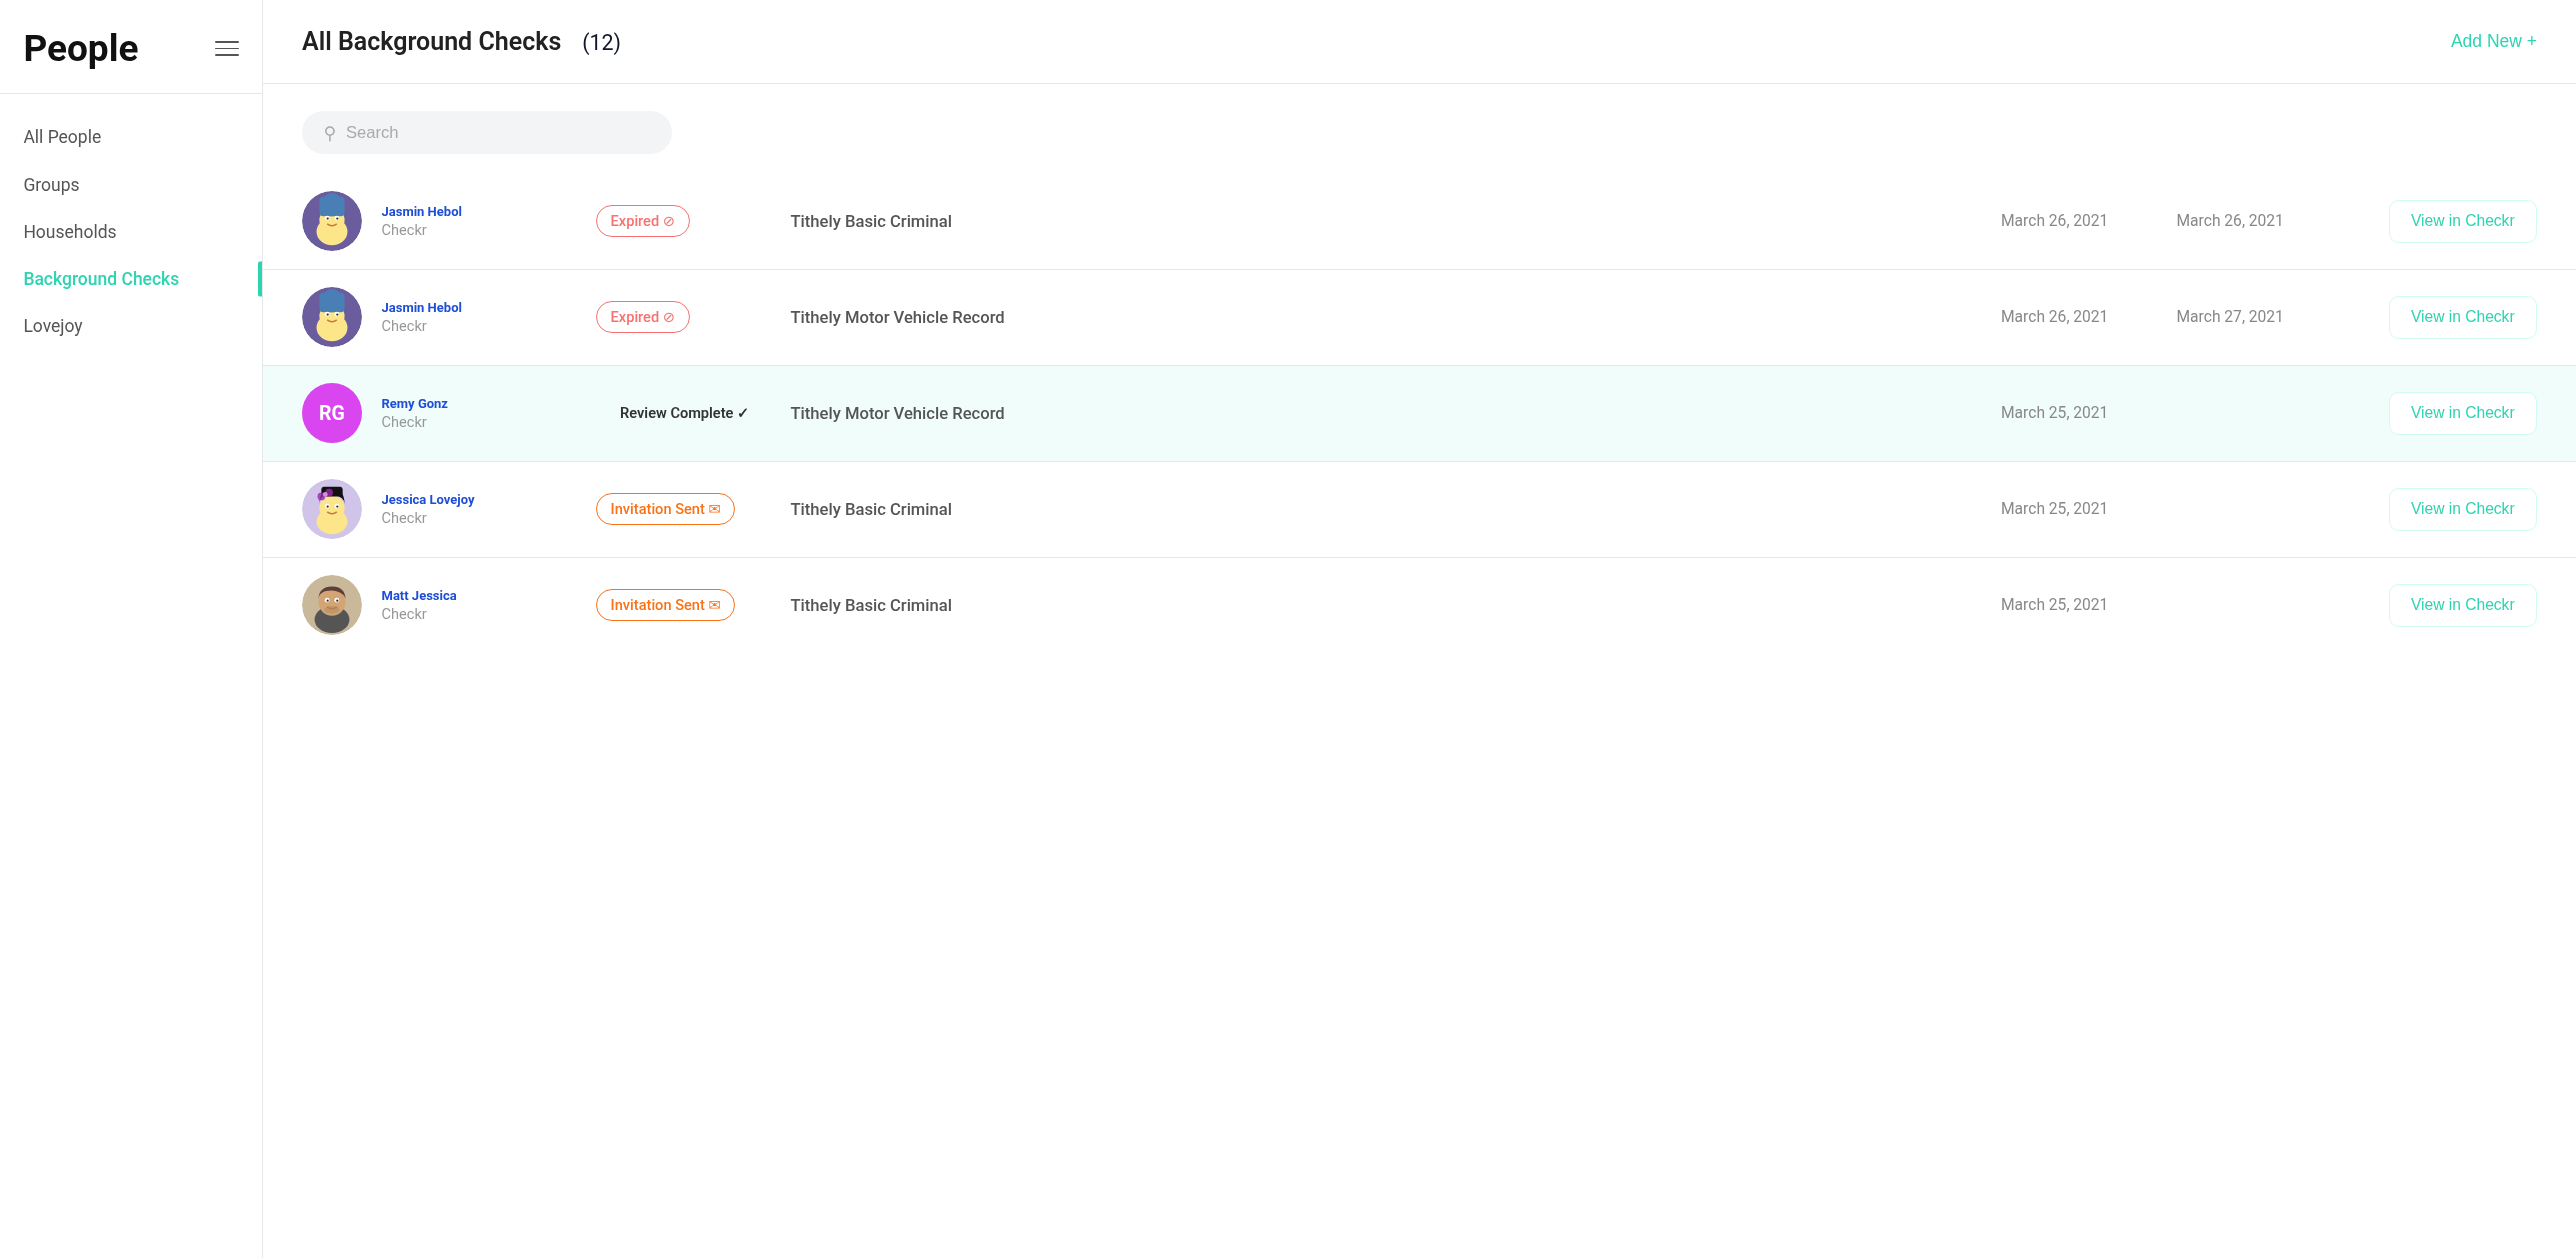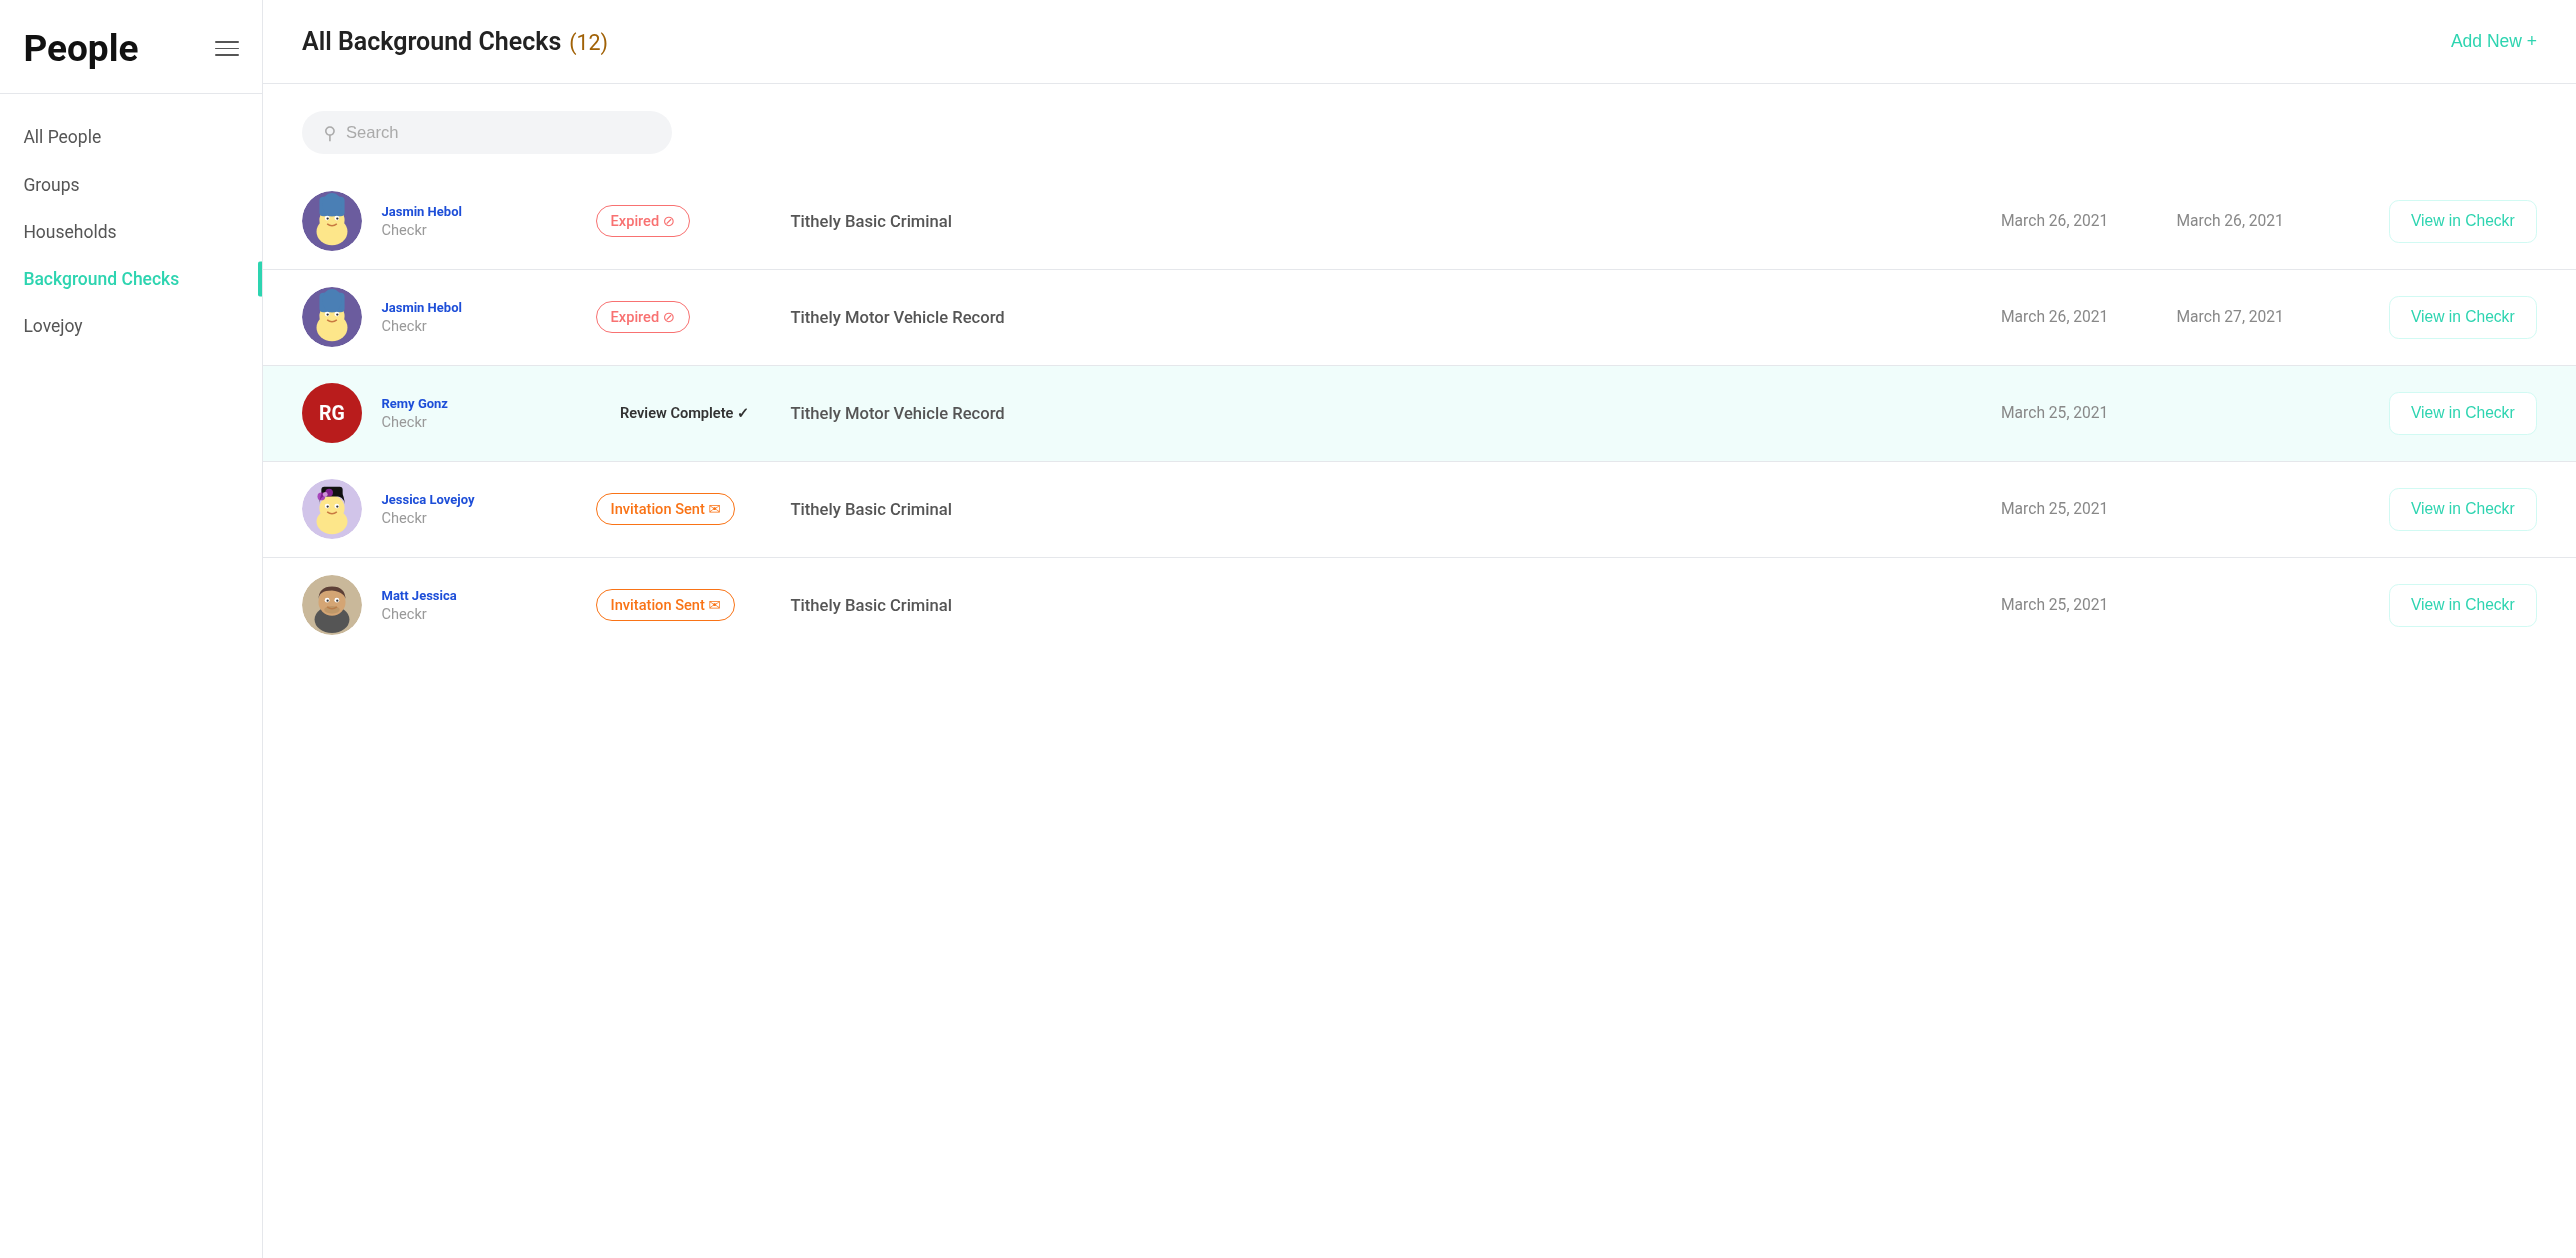--- a/index.html
+++ b/index.html
@@ -88,22 +88,22 @@
       border-bottom: 1px solid #e5e7eb;
     }
     .main-title {
       font-size: 25px;
       font-weight: 600;
       color: #222;
     }
     .main-title-count {
       font-size: 21.4px;
       font-weight: 400;
-      color: #a16207;
-      margin-left: 4px;
+      color: #0f172a;
+      margin-left: 17px;
     }
     .add-new-btn {
       font-size: 17.5px;
       color: #2dd4b0;
       cursor: pointer;
       background: none;
       border: none;
       font-weight: 500;
     }
 
@@ -338,21 +338,21 @@
         <span class="badge badge-expired">Expired ⊘</span>
       </div>
       <div class="check-type">Tithely Motor Vehicle Record</div>
       <div class="date-col">March 26, 2021</div>
       <div class="date-col-2">March 27, 2021</div>
       <div class="view-btn">
         <button>View in Checkr</button>
       </div>
     </div>
       <div class="record-row highlighted">
-      <div class="avatar avatar-initials" style="background:#b91c1c">RG</div>
+      <div class="avatar avatar-initials" style="background:#d946ef">RG</div>
       <div class="person-info">
         <div class="person-name">Remy Gonz</div>
         <div class="person-sub">Checkr</div>
       </div>
       <div class="status-badge">
         <span class="badge badge-review">Review Complete ✓</span>
       </div>
       <div class="check-type">Tithely Motor Vehicle Record</div>
       <div class="date-col">March 25, 2021</div>
       <div class="date-col-2"></div>

